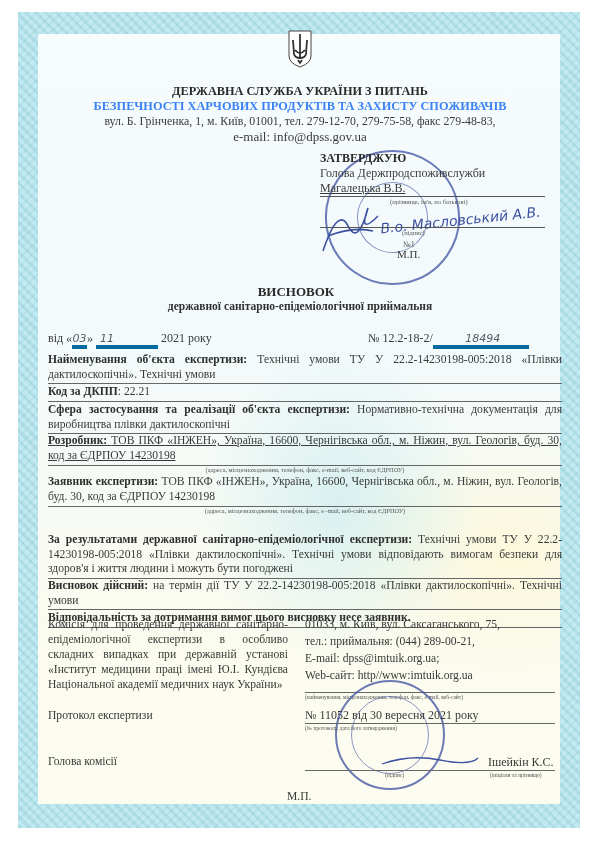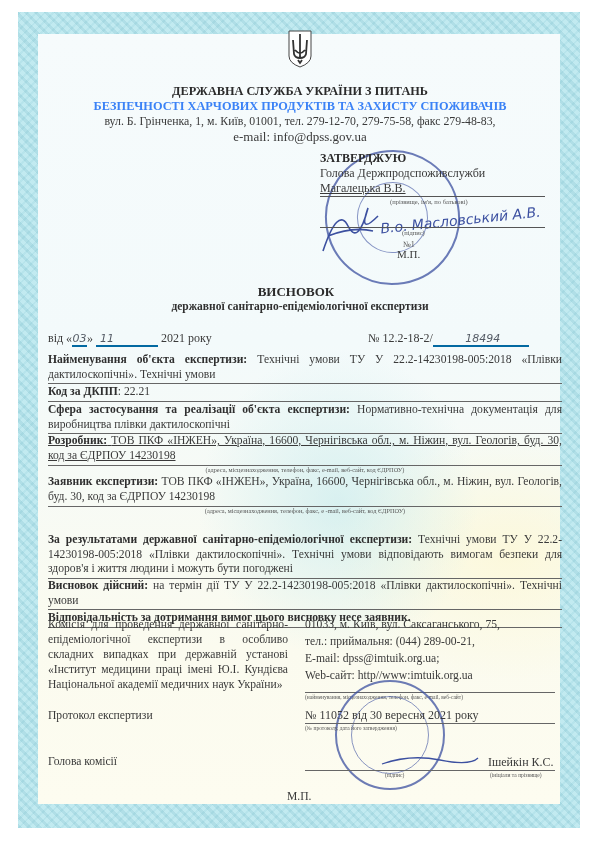--- a/index.html
+++ b/index.html
@@ -42,21 +42,21 @@
     .cap { font-size: 6.5px; color: #555; }
 
     .stamp-round { border-radius: 50%; border: 2px solid rgba(60,80,160,0.75); box-sizing: border-box; }
     .stamp-inner { border-radius: 50%; border: 1px solid rgba(60,80,160,0.6); box-sizing: border-box; }
 
     .title1 { left: 0; width: 592px; top: 284px; font-size: 13px; font-weight: bold; color: #2b2b2b; }
     .title2 { left: 0; width: 600px; top: 300px; font-size: 11.5px; font-weight: bold; color: #2f2f2f; }
 
     .date-row { top: 331px; font-size: 12px; }
     .hand { font-family: "DejaVu Sans", sans-serif; font-style: italic; color: #555c66; font-size: 11px; }
-    .uline { display: inline-block; border-bottom: 2px solid #0369a1; text-align: center; }
+    .uline { display: inline-block; border-bottom: 4px solid #0369a1; text-align: center; }
 
     .block { left: 48px; width: 514px; font-size: 11.6px; line-height: 14.5px; text-align: justify; }
     .rule { left: 48px; width: 514px; height: 1px; background: #666; }
     .small-cap { left: 48px; width: 514px; text-align: center; font-size: 6.3px; color: #555; }
 
     .commission { left: 48px; width: 240px; font-size: 11.6px; line-height: 15px; text-align: justify; }
     .inst { left: 305px; width: 255px; font-size: 11.6px; line-height: 16.3px; }
   </style>
 </head>
 <body>
@@ -89,21 +89,21 @@
   <svg width="70" height="60">
       <path d="M5 55 Q20 10 30 30 T50 12 Q40 40 60 20 M10 40 Q35 30 55 35" fill="none" stroke="#3c50a0" stroke-width="1.6"></path>
     </svg>
 </div>
 <div class="abs appr-line" style="top:227px;"></div>
 <div class="abs cap" style="left:402px; top:229px;">(підпис)</div>
 <div class="abs cap" style="left:403px; top:240px; font-size:8px;">№1</div>
 <div class="abs" style="left:397px; top:248px; font-size:11px;">М.П.</div>
 
 <div class="abs title1 center">ВИСНОВОК</div>
-<div class="abs title2 center">державної санітарно-епідеміологічної експертизи</div>
+<div class="abs title2 center">державної санітарно-епідеміологічної приймальня</div>
 
 <div class="abs date-row" style="left:48px;">
   <span>від «</span><span class="hand uline" style="width:15px;">03</span><span>»</span>
   <span class="hand uline" style="width:58px; text-align:left; padding-left:4px;">11</span>
   <span>2021 року</span>
 </div>
 <div class="abs date-row" style="left:368px;">
   <span>№ 12.2-18-2/</span><span class="hand uline" style="width:92px; text-align:center; padding-left:4px;">18494</span>
 </div>
 

